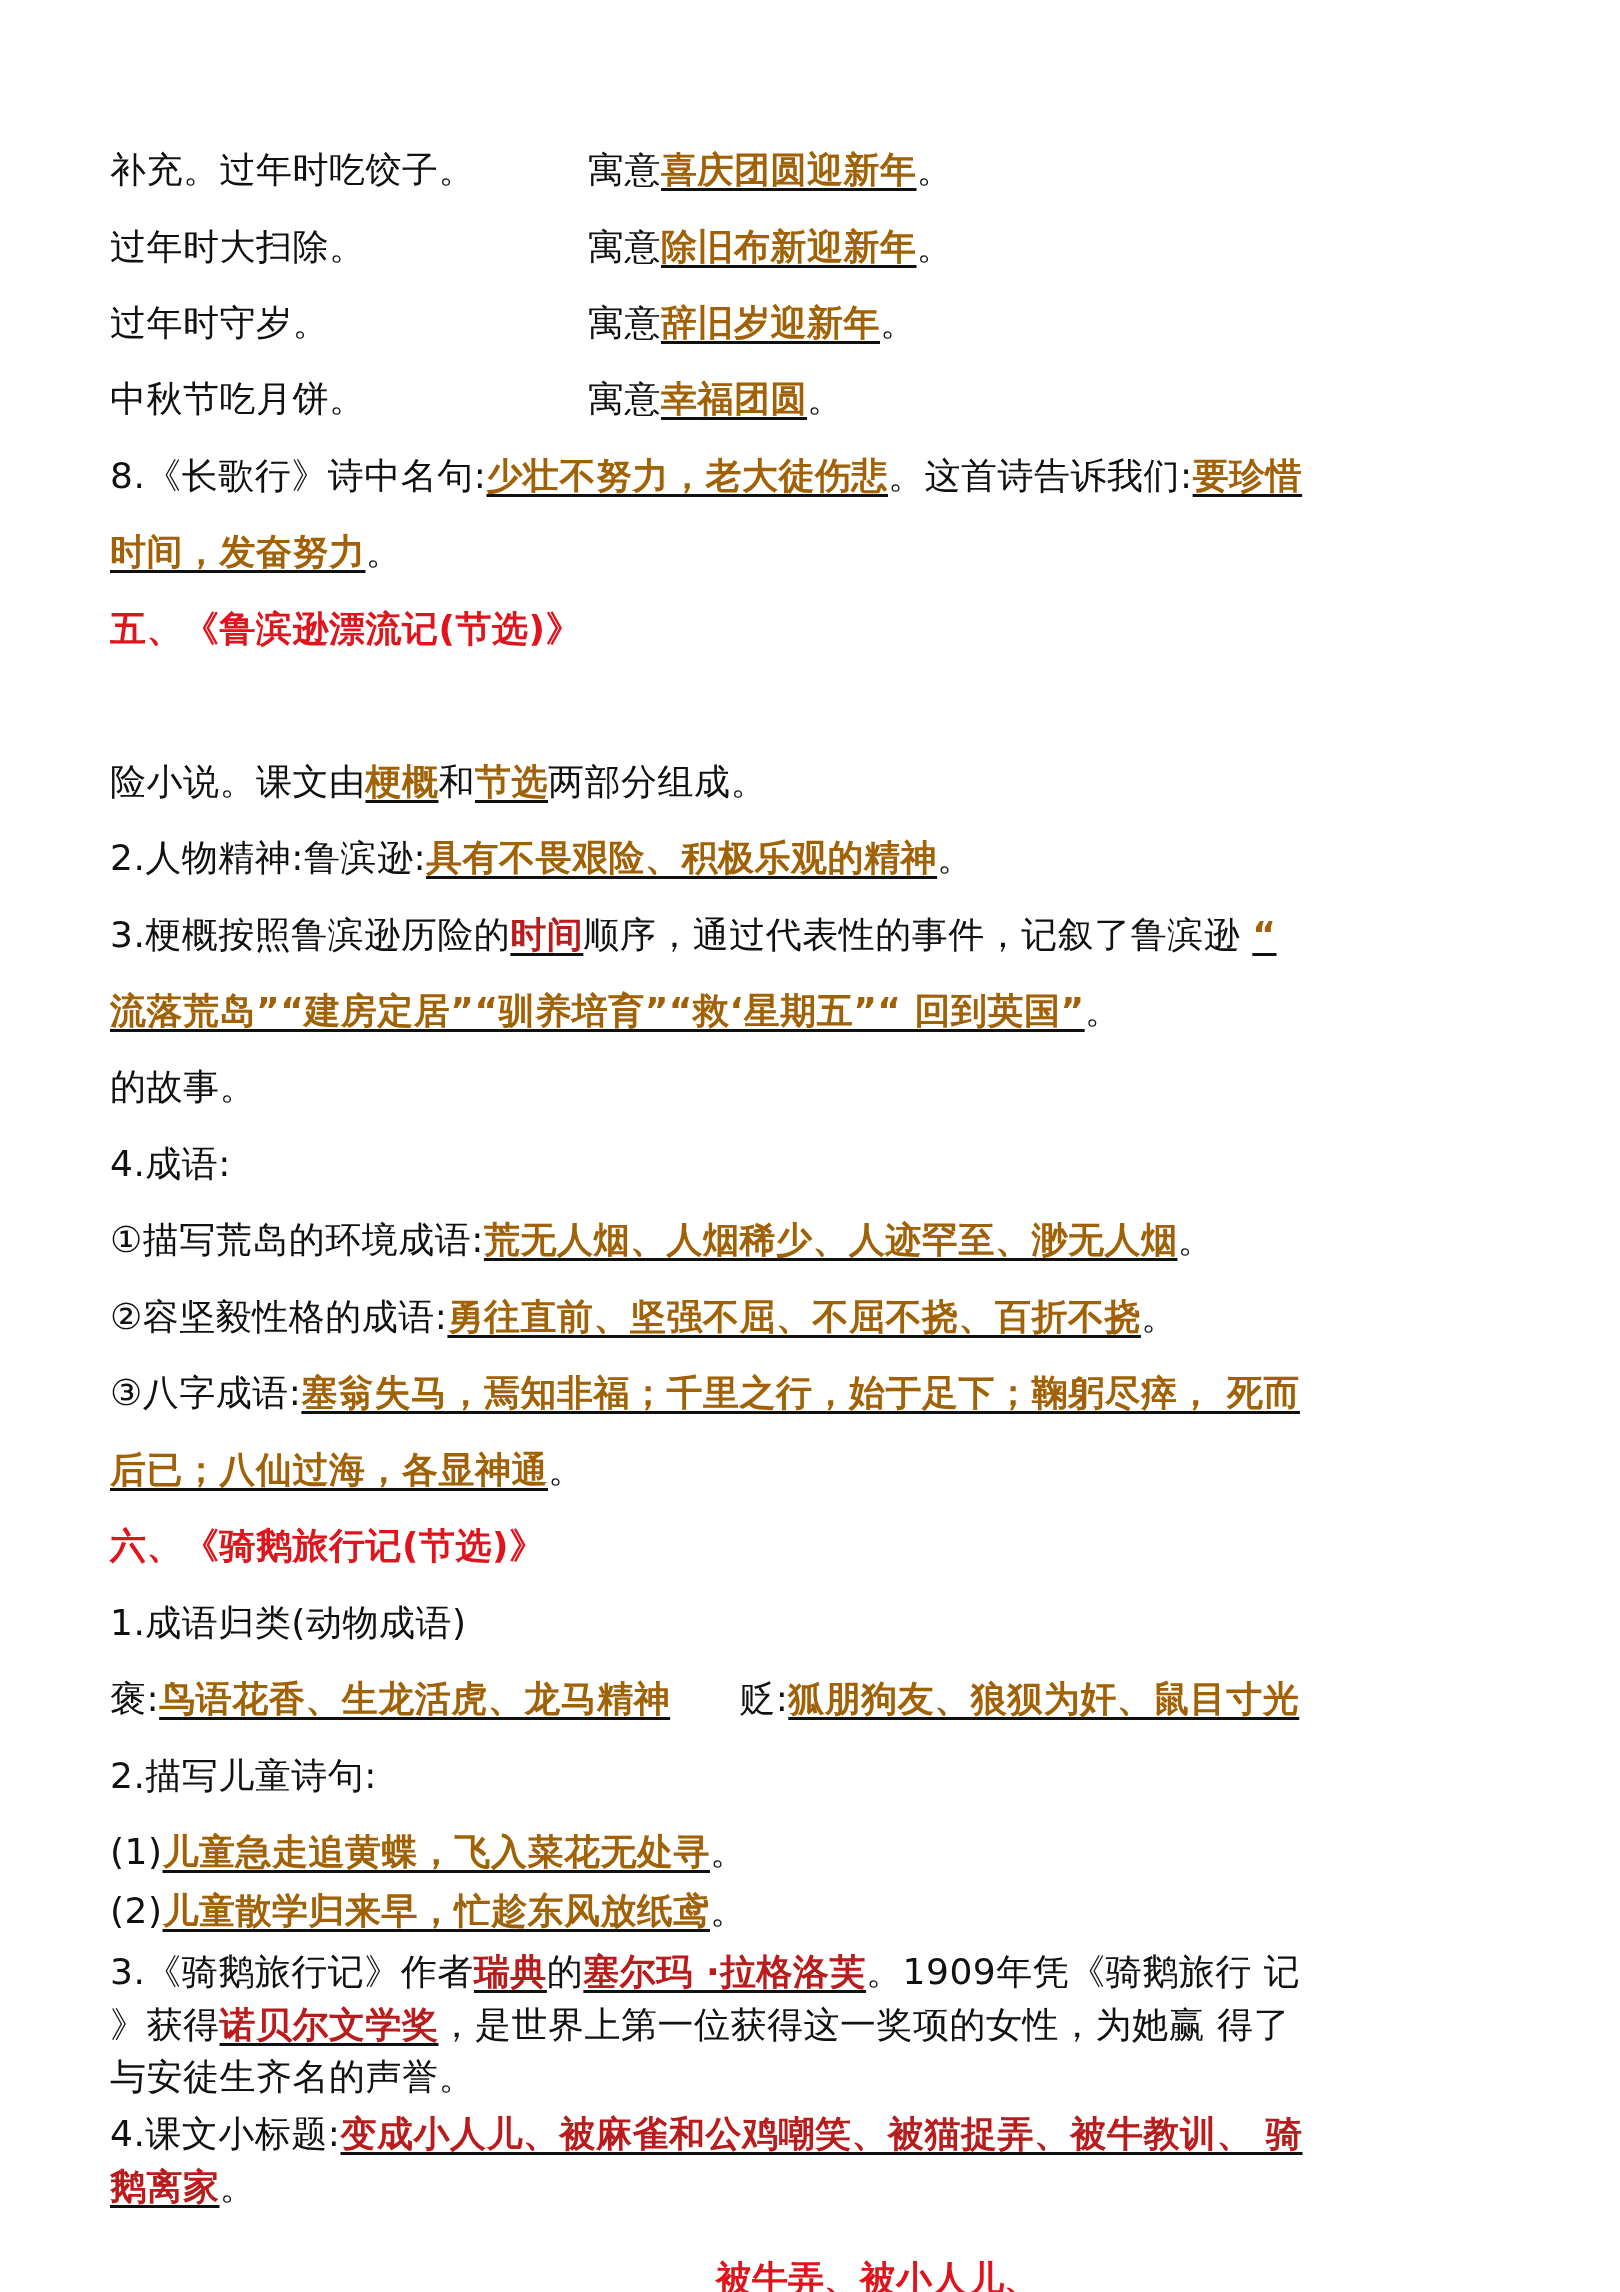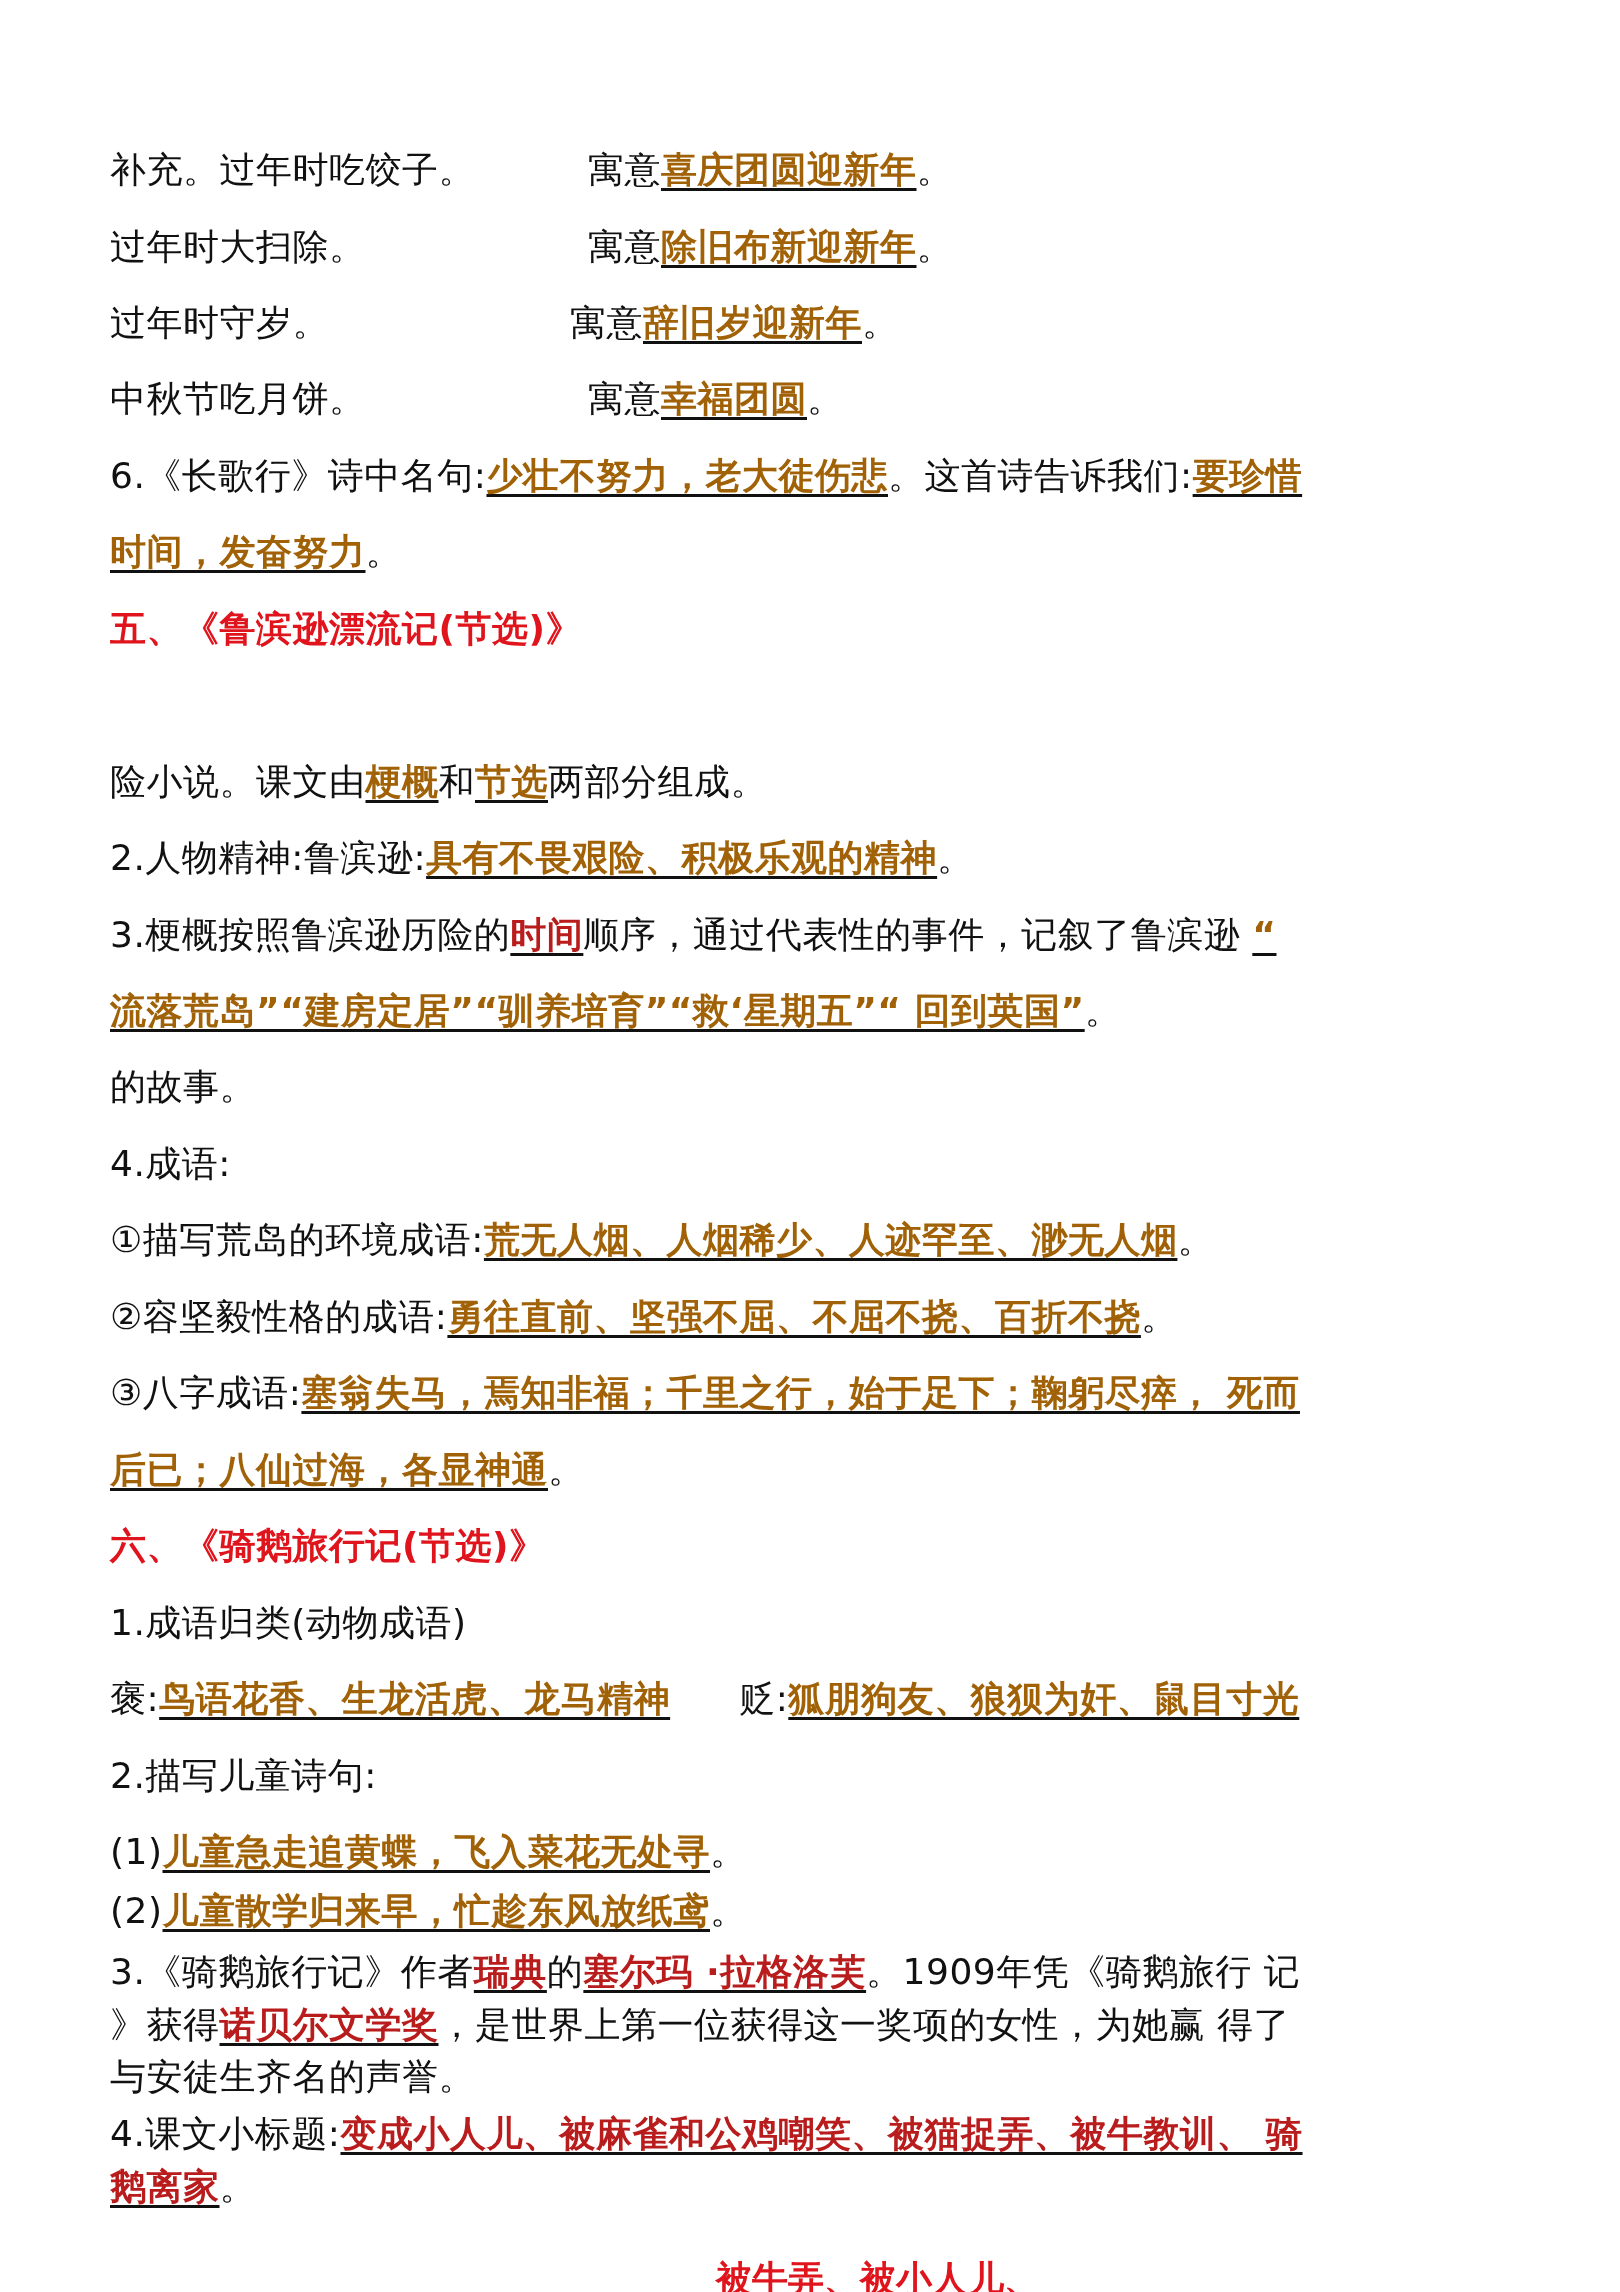--- a/index.html
+++ b/index.html
@@ -39,29 +39,29 @@
   <div class="line" style="top:145px">
     <span>补充。</span><span>过年时吃饺子。</span>
     <span class="col2" style="left:478px"><span>寓意</span><span class="ans">喜庆团圆迎新年</span><span>。</span></span>
   </div>
   <div class="line" style="top:222px">
     <span>过年时大扫除。</span>
     <span class="col2" style="left:478px"><span>寓意</span><span class="ans">除旧布新迎新年</span><span>。</span></span>
   </div>
   <div class="line" style="top:298px">
     <span>过年时守岁。</span>
-    <span class="col2" style="left:460px"><span>寓意</span><span class="ans">辞旧岁迎新年</span><span>。</span></span>
+    <span class="col2" style="left:478px"><span>寓意</span><span class="ans">辞旧岁迎新年</span><span>。</span></span>
   </div>
   <div class="line" style="top:374px">
     <span>中秋节吃月饼。</span>
     <span class="col2" style="left:478px"><span>寓意</span><span class="ans">幸福团圆</span><span>。</span></span>
   </div>
 
   <div class="line" style="top:451px">
-    <span>6.《长歌行》诗中名句:</span><span class="ans">少壮不努力，老大徒伤悲</span><span>。这首诗告诉我们:</span><span class="ans">要珍惜</span>
+    <span>8.《长歌行》诗中名句:</span><span class="ans">少壮不努力，老大徒伤悲</span><span>。这首诗告诉我们:</span><span class="ans">要珍惜</span>
   </div>
   <div class="line" style="top:527px">
     <span class="ans">时间，发奋努力</span><span>。</span>
   </div>
 
   <div class="line heading" style="top:604px">五、《鲁滨逊漂流记(节选)》</div>
 
   <div class="line" style="top:757px">
     <span>险小说。课文由</span><span class="ans">梗概</span><span>和</span><span class="ans">节选</span><span>两部分组成。</span>
   </div>

